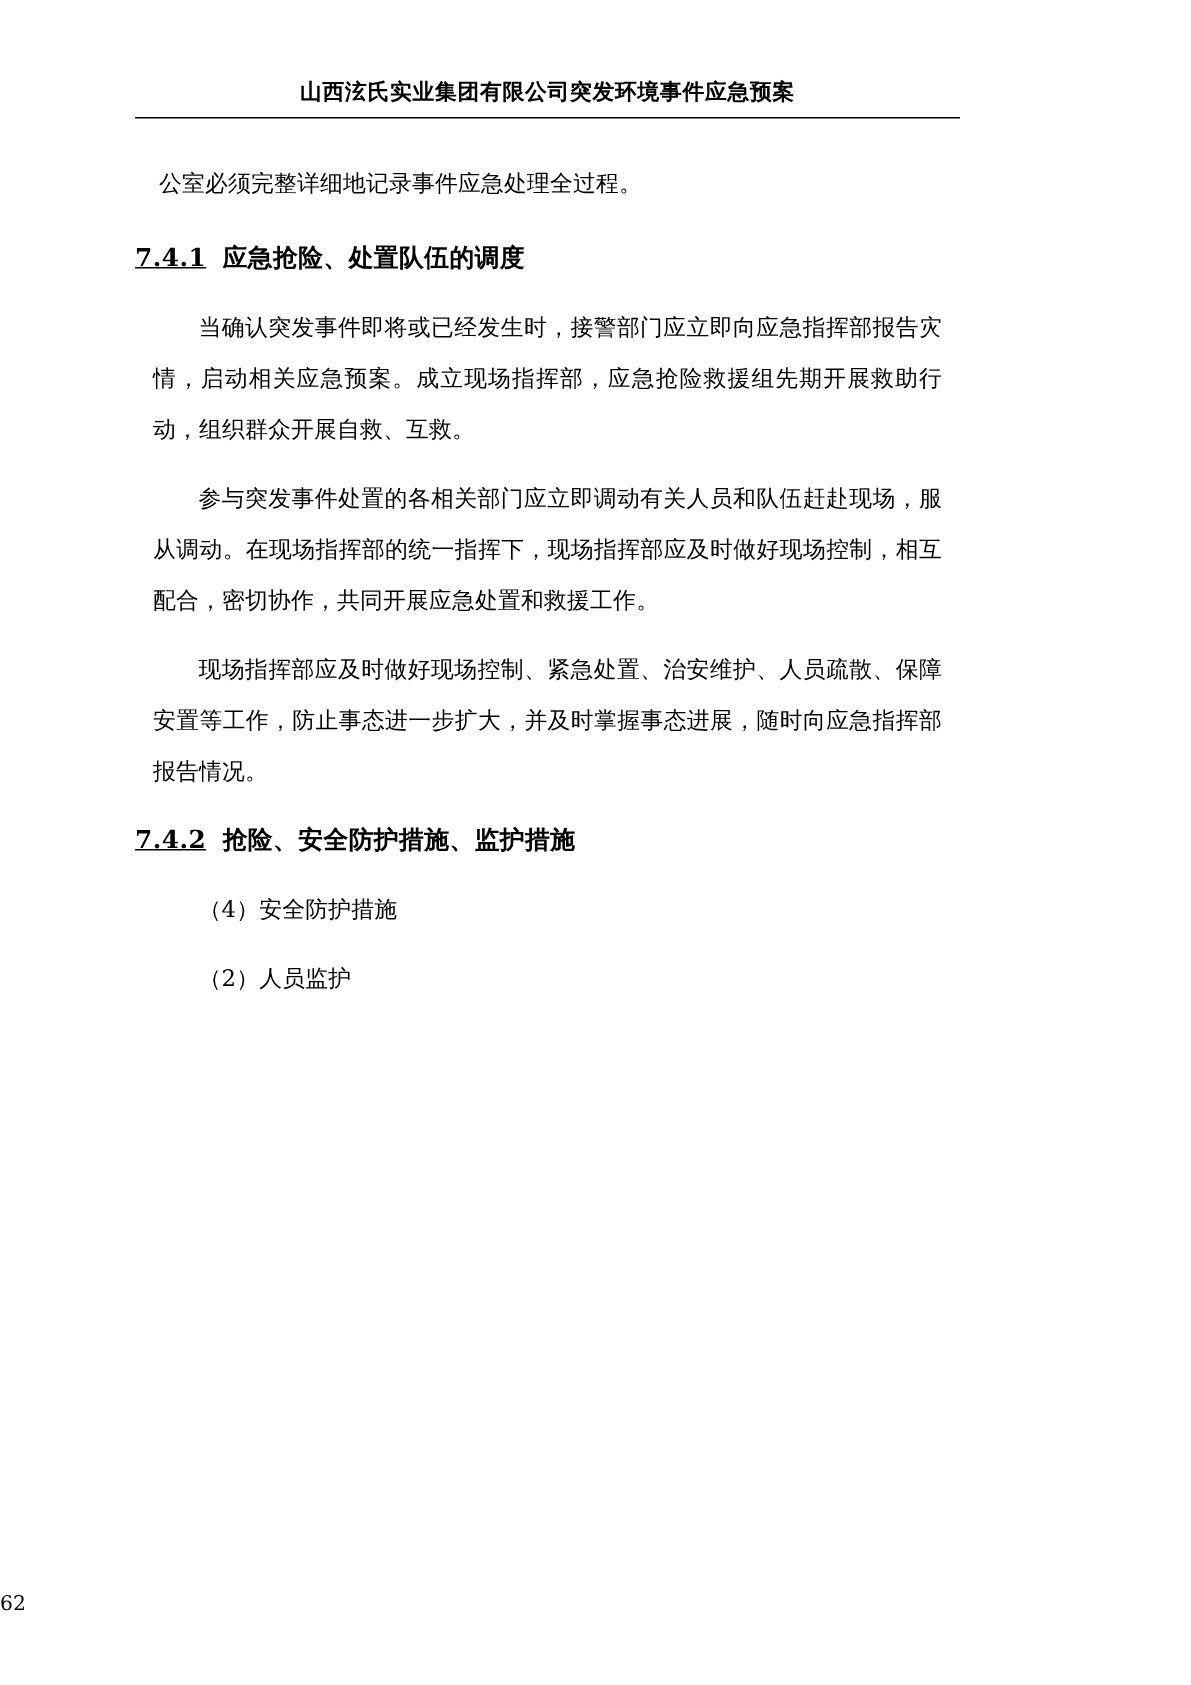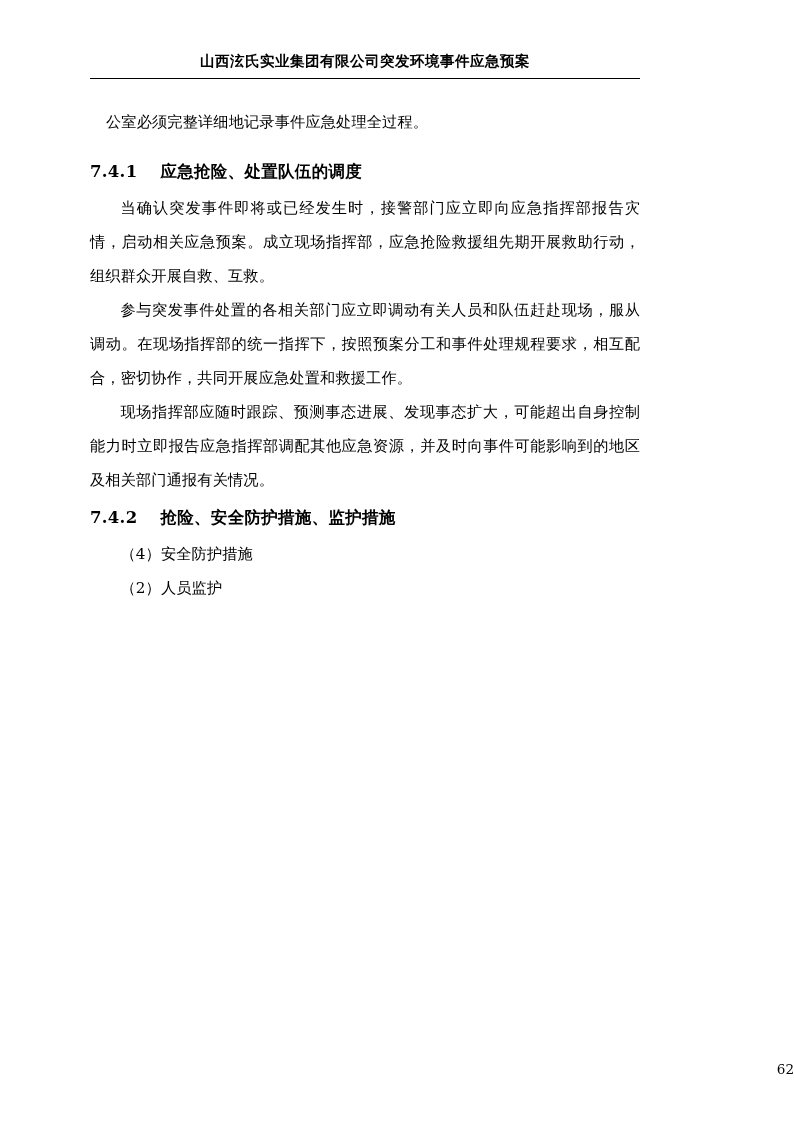--- a/index.html
+++ b/index.html
@@ -32,49 +32,50 @@
   }
   .header-rule {
     border-bottom: 1.1px solid #000;
     margin: 0 0 26px 0;
   }
   .content {
     font-size: 15.2px;
     line-height: 34px;
   }
   p.body-text {
-    margin: 0;
+    margin: 12px;
     text-indent: 2em;
     text-align: justify;
     text-justify: inter-ideograph;
     letter-spacing: 0.15px;
   }
   p.body-noindent {
     margin: 16px;
     text-indent: 0;
     text-align: justify;
     text-justify: inter-ideograph;
     letter-spacing: 0.15px;
   }
   h3.section-heading {
     margin: 4px 0 2px 0;
     font-size: 16.5px;
     font-weight: bold;
     line-height: 34px;
     letter-spacing: 0.3px;
   }
   h3.section-heading .num {
-    margin-right: 23px;
+    margin-right: 11px;
+    text-decoration: underline;
   }
   .page-number {
     position: absolute;
     bottom: 46px;
     left: 0;
     width: 794px;
-    text-align: right;
+    text-align: left;
     font-size: 13.5px;
     font-family: "DejaVu Serif", "Liberation Serif", serif;
   }
 </style>
 </head>
 <body>
 
 <div class="page">
 
   <div class="header">山西泫氏实业集团有限公司突发环境事件应急预案</div>
@@ -82,22 +83,22 @@
 
   <div class="content">
 
     <p class="body-noindent">公室必须完整详细地记录事件应急处理全过程。</p>
 
     <h3 class="section-heading">
       <span class="num">7.4.1</span><span>应急抢险、处置队伍的调度</span>
     </h3>
 
     <p class="body-text">当确认突发事件即将或已经发生时，接警部门应立即向应急指挥部报告灾情，启动相关应急预案。成立现场指挥部，应急抢险救援组先期开展救助行动，组织群众开展自救、互救。</p>
-    <p class="body-text">参与突发事件处置的各相关部门应立即调动有关人员和队伍赶赴现场，服从调动。在现场指挥部的统一指挥下，按照预案分工和事件处理规程要求，相互配合，密切协作，共同开展应急处置和救援工作。</p>
-    <p class="body-text">现场指挥部应随时跟踪、预测事态进展、发现事态扩大，可能超出自身控制能力时立即报告应急指挥部调配其他应急资源，并及时向事件可能影响到的地区及相关部门通报有关情况。</p>
+    <p class="body-text">参与突发事件处置的各相关部门应立即调动有关人员和队伍赶赴现场，服从调动。在现场指挥部的统一指挥下，现场指挥部应及时做好现场控制，相互配合，密切协作，共同开展应急处置和救援工作。</p>
+    <p class="body-text">现场指挥部应及时做好现场控制、紧急处置、治安维护、人员疏散、保障安置等工作，防止事态进一步扩大，并及时掌握事态进展，随时向应急指挥部报告情况。</p>
 
     <h3 class="section-heading">
       <span class="num">7.4.2</span><span>抢险、安全防护措施、监护措施</span>
     </h3>
 
     <p class="body-text">（4）安全防护措施</p>
     <p class="body-text">（2）人员监护</p>
 
   </div>
 

